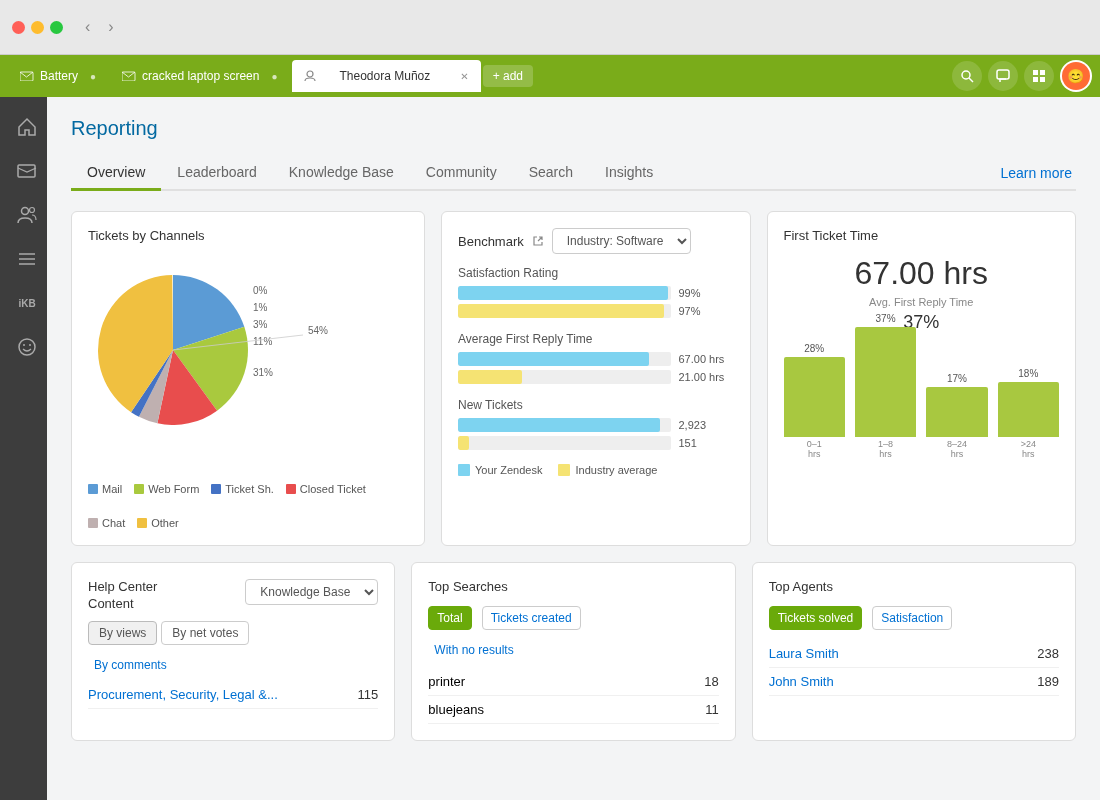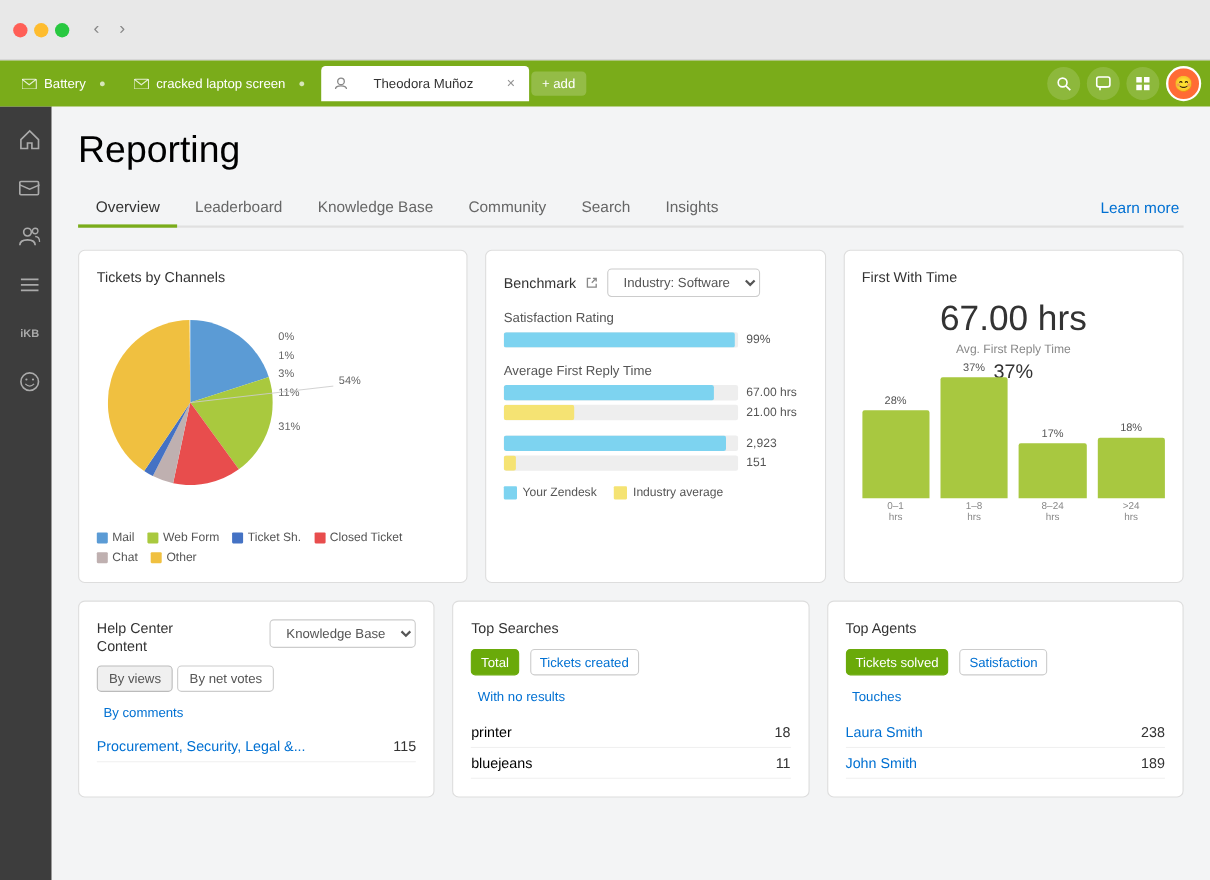--- a/index.html
+++ b/index.html
@@ -26,42 +26,42 @@
 
     
     .app-layout { display: flex; height: calc(800px - 97px); }
 
     
     .sidebar { width: 47px; background: #3d3d3d; display: flex; flex-direction: column; align-items: flex-end; padding-top: 10px; gap: 4px; }
     .sidebar-item { width: 40px; height: 40px; display: flex; align-items: center; justify-content: center; border-radius: 4px; cursor: pointer; color: #aaa; font-size: 18px; }
 
     
     .main-content { flex: 1; overflow-y: auto; padding: 20px 24px; background: #f3f4f5; }
-    .page-title { font-size: 34px; font-weight: 300; color: #000000; margin-bottom: 16px; }
+    .page-title { font-size: 20px; font-weight: 300; color: #0369a1; margin-bottom: 16px; }
 
     
     .tabs-nav { display: flex; align-items: center; border-bottom: 2px solid #e0e0e0; margin-bottom: 20px; }
     .tab-nav-item { padding: 8px 16px; font-size: 14px; color: #666; cursor: pointer; border-bottom: 3px solid transparent; margin-bottom: -2px; }
     .tab-nav-item.active { color: #333; border-bottom: 3px solid #7aac1a; font-weight: 500; }
     .learn-more { margin-left: auto; font-size: 14px; color: #0070d2; cursor: pointer; text-decoration: none; padding-right: 4px; }
 
     
     .dashboard-grid { display: grid; grid-template-columns: 1fr 1fr 1fr; gap: 16px; }
     .card { background: #fff; border-radius: 6px; border: 1px solid #ddd; padding: 16px; }
     .card-title { font-size: 13px; font-weight: 400; color: #333; margin-bottom: 12px; }
 
     
     .chart-area { height: 200px; position: relative; display: flex; align-items: center; justify-content: center; }
     .legend { margin-top: 12px; display: flex; flex-wrap: wrap; gap: 6px 12px; }
-    .legend-item { display: flex; align-items: center; gap: 4px; font-size: 11px; color: #555; }
+    .legend-item { display: flex; align-items: center; gap: 4px; font-size: 11px; color: #555; margin-top: 16px; }
     .legend-dot { width: 10px; height: 10px; border-radius: 1px; }
 
     
     .benchmark-header { display: flex; align-items: center; gap: 8px; margin-bottom: 12px; }
-    .benchmark-select { border: 1px solid #ccc; border-radius: 4px; padding: 4px 10px; font-size: 12px; color: #555; background: #fff; text-align: center; }
+    .benchmark-select { border: 1px solid #ccc; border-radius: 4px; padding: 4px 10px; font-size: 12px; color: #555; background: #fff; }
     .benchmark-section { margin-bottom: 14px; }
     .benchmark-label { font-size: 12px; color: #555; margin-bottom: 6px; font-weight: 500; }
     .bar-row { display: flex; align-items: center; gap: 8px; margin-bottom: 4px; }
     .bar-track { height: 14px; flex: 1; background: #eee; border-radius: 2px; overflow: hidden; position: relative; }
     .bar-fill { height: 100%; border-radius: 2px; }
     .bar-val { font-size: 11px; color: #555; white-space: nowrap; min-width: 55px; }
     .bar-blue { background: #7dd3f0; }
     .bar-yellow { background: #f5e373; }
     .benchmark-legend { display: flex; gap: 16px; margin-top: 8px; }
     .bench-leg-item { display: flex; align-items: center; gap: 5px; font-size: 11px; color: #555; }
@@ -290,39 +290,46 @@
         </div>
 
         <div class="benchmark-section">
           <div class="benchmark-label">Satisfaction Rating</div>
           <div class="bar-row">
             <div class="bar-track">
               <div class="bar-fill bar-blue" style="width:99%;"></div>
             </div>
             <span class="bar-val">99%</span>
           </div>
+          <div class="bar-row">
+            <div class="bar-track">
+              <div class="bar-fill bar-yellow" style="width:97%;"></div>
+            </div>
+            <span class="bar-val">97%</span>
+          </div>
         </div>
 
         <div class="benchmark-section">
           <div class="benchmark-label">Average First Reply Time</div>
           <div class="bar-row">
             <div class="bar-track">
               <div class="bar-fill bar-blue" style="width:90%;"></div>
             </div>
             <span class="bar-val">67.00 hrs</span>
           </div>
           <div class="bar-row">
             <div class="bar-track">
               <div class="bar-fill bar-yellow" style="width:30%;"></div>
             </div>
             <span class="bar-val">21.00 hrs</span>
           </div>
         </div>
 
         <div class="benchmark-section">
+          <div class="benchmark-label">New Tickets</div>
           <div class="bar-row">
             <div class="bar-track">
               <div class="bar-fill bar-blue" style="width:95%;"></div>
             </div>
             <span class="bar-val">2,923</span>
           </div>
           <div class="bar-row">
             <div class="bar-track">
               <div class="bar-fill bar-yellow" style="width:5%;"></div>
             </div>
@@ -336,21 +343,21 @@
             <span>Your Zendesk</span>
           </div>
           <div class="bench-leg-item">
             <div class="bench-dot" style="background:#f5e373;"></div>
             <span>Industry average</span>
           </div>
         </div>
       </div>
 
       <div class="card">
-        <div class="card-title">First With Time</div>
+        <div class="card-title">First Ticket Time</div>
         <div class="frt-number">67.00 hrs</div>
         <div class="frt-subtitle">Avg. First Reply Time</div>
         <div class="frt-pct">37%</div>
         <div class="bar-chart">
           <div class="bar-group">
             <div class="bar-pct">28%</div>
             <div class="bar-col" style="height:80px;"></div>
             <div class="bar-xlabel">0–1<br>hrs</div>
           </div>
           <div class="bar-group">
@@ -412,23 +419,20 @@
           <span class="table-row-num">11</span>
         </div>
       </div>
 
       <div class="card">
         <div class="card-title">Top Agents</div>
         <div class="section-tabs">
           <button class="section-tab active">Tickets solved</button>
           <button class="section-tab" style="background:#fff;color:#0070d2;border-color:#ccc;">Satisfaction</button>
         </div>
-        <div style="margin-bottom:10px;">
-          <span class="filter-tab-link">Touches</span>
-        </div>
         <div class="table-row">
           <span class="table-row-link">Laura Smith</span>
           <span class="table-row-num">238</span>
         </div>
         <div class="table-row">
           <span class="table-row-link">John Smith</span>
           <span class="table-row-num">189</span>
         </div>
       </div>
     </div>

